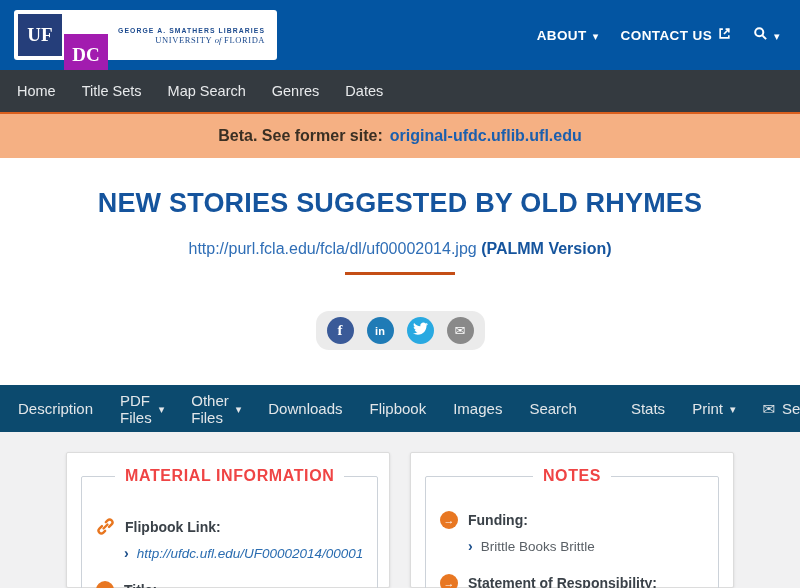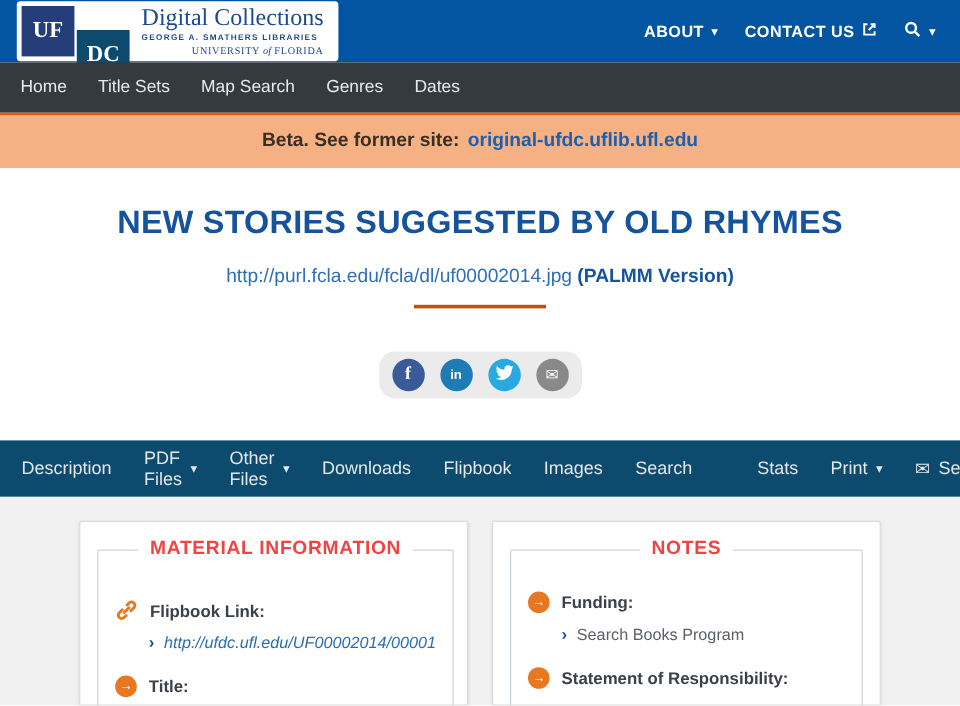--- a/index.html
+++ b/index.html
@@ -1,27 +1,27 @@
 <!DOCTYPE html>
 <html><head>
 <meta charset="utf-8">
 <style>
   * { margin:0; padding:0; box-sizing:border-box; }
   html,body { width:800px; height:588px; overflow:hidden; background:#fff;
     font-family:"Liberation Sans","DejaVu Sans",sans-serif; }
 
   
-  .header { background:#0355a2; height:52px; display:flex; align-items:center;
+  .header { background:#0355a2; height:70px; display:flex; align-items:center;
     justify-content:space-between; padding:0 20px 0 14px; }
   .logo-card { background:#fff; border-radius:3px; display:flex; align-items:center;
     padding:4px 12px 4px 4px; height:50px; }
   .logo-uf { background:#253e7a; color:#fff; width:44px; height:42px; display:flex;
     align-items:center; justify-content:center; font-weight:bold; font-size:19px;
     font-family:"Liberation Serif",serif; }
-  .logo-dc { background:#0c4a6e; color:#fff; width:44px; height:42px; display:flex;
+  .logo-dc { background:#a21caf; color:#fff; width:44px; height:42px; display:flex;
     align-items:center; justify-content:center; font-weight:bold; font-size:19px;
     font-family:"Liberation Serif",serif; margin-left:2px;margin-top:39px; }
   .logo-text { margin-left:10px; color:#1c4a8e; line-height:1.05; }
   .logo-title { font-family:"Liberation Serif","DejaVu Serif",serif; font-size:20px; }
   .logo-sub1 { font-size:6.8px; font-weight:bold; letter-spacing:1.1px; margin-top:2px; }
   .logo-sub2 { font-family:"Liberation Serif",serif; font-size:8.5px; letter-spacing:.6px; margin-top:2px;text-align:right; }
   .logo-sub2 .of { font-style:italic; text-transform:lowercase; letter-spacing:0; }
   .header-nav { display:flex; align-items:center; gap:22px; color:#fff;
     font-size:13.5px; font-weight:bold; letter-spacing:.4px; }
   .header-nav .navlink { display:flex; align-items:center; gap:6px; cursor:pointer; }
@@ -89,21 +89,20 @@
 </head>
 <body>
 
 <div class="page">
 
   <div class="header">
     <div class="logo-card">
       <div class="logo-uf">UF</div>
       <div class="logo-dc">DC</div>
       <div class="logo-text">
-        <div class="logo-title">Digital Collections</div>
         <div class="logo-sub1">GEORGE A. SMATHERS LIBRARIES</div>
         <div class="logo-sub2"><span>UNIVERSITY</span> <span class="of">of</span> <span>FLORIDA</span></div>
       </div>
     </div>
     <div class="header-nav">
       <div class="navlink">
         <span>ABOUT</span>
         <span class="caret">▾</span>
       </div>
       <div class="navlink">
@@ -245,21 +244,21 @@
         <legend>NOTES</legend>
         <div class="field-group">
           <div class="field-label">
             <span class="circle-ic">
                 <span>→</span>
               </span>
             <span>Funding:</span>
           </div>
           <div class="field-value">
             <span class="chev">›</span>
-            <span class="val-text">Search Books Program</span>
+            <span class="val-text">Brittle Books Brittle</span>
           </div>
         </div>
         <div class="field-group">
           <div class="field-label">
             <span class="circle-ic">
                 <span>→</span>
               </span>
             <span>Statement of Responsibility:</span>
           </div>
 

